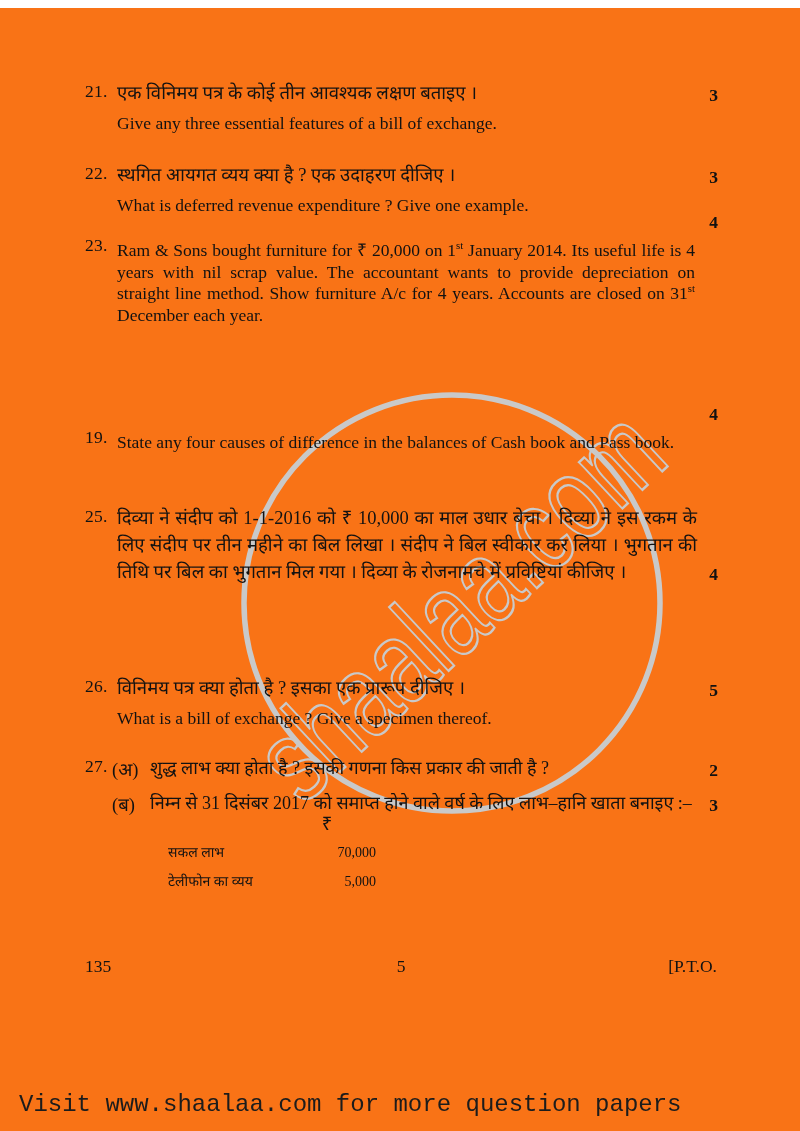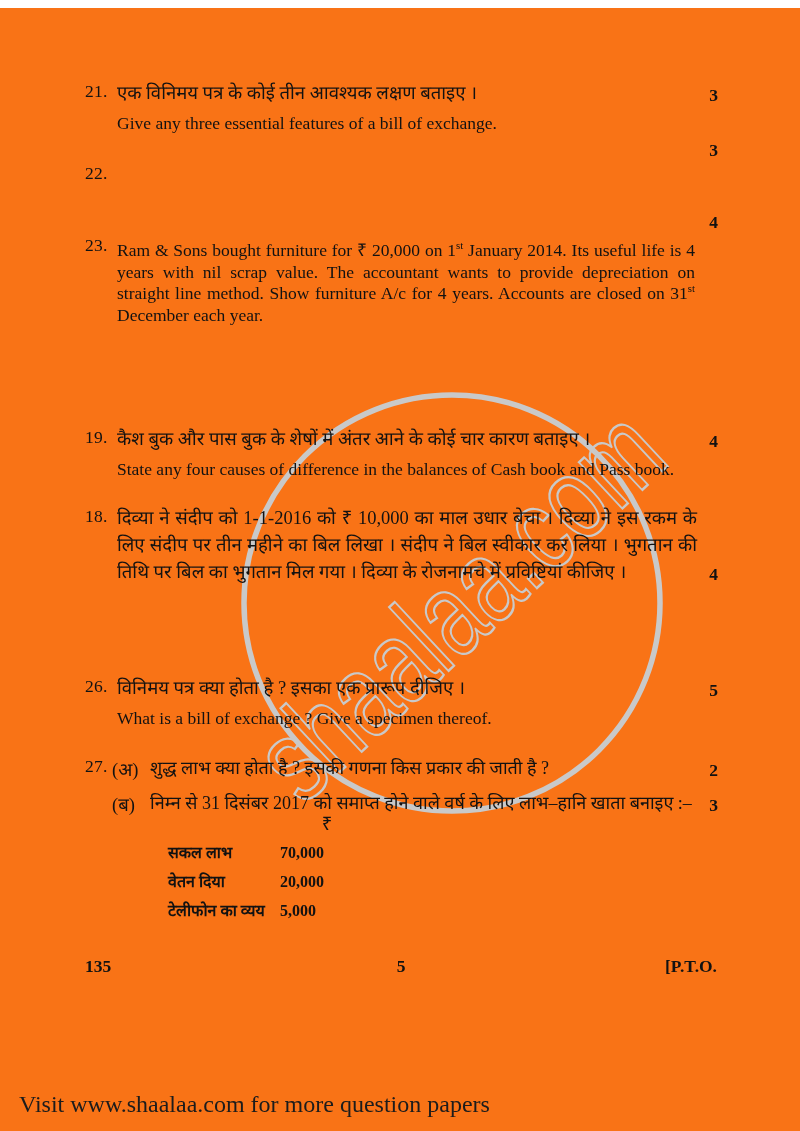--- a/index.html
+++ b/index.html
@@ -29,33 +29,33 @@
   }
   .justify { text-align:justify; }
 
   
   .subnum { position:absolute; left:27px; top:1px; font-size:18.5px; }
   .sub-hindi { margin-left:65px; width:545px; font-size:18px; line-height:27px; }
   .subrow + .subrow { margin-top:8px; }
 
   
   .rupee-head { position:absolute; left:282px; top:802px; width:90px; text-align:center; font-size:18.5px; }
-  .ptable { position:absolute; left:168px; top:830px; width:208px; font-size:16px;font-weight:bold; }
+  .ptable { position:absolute; left:168px; top:830px; width:208px; font-size:14px; }
   .prow { display:flex; justify-content:space-between; height:29px; line-height:29px; }
-  .prow .amt { width:96px; text-align:left; }
+  .prow .amt { width:96px; text-align:right; }
 
   
-  .pfooter { position:absolute; top:948px; left:85px; right:83px; height:22px; font-weight:bold; font-size:17.5px; }
+  .pfooter { position:absolute; top:948px; left:85px; right:83px; height:22px; font-weight:normal; font-size:17.5px; }
   .pfooter .pf-c { position:absolute; left:0; right:0; text-align:center; }
   .pfooter .pf-r { position:absolute; right:0; }
 
   
   .site-footer {
     position:absolute; left:19px; top:1083px;
-    font-family:Liberation Serif, serif; font-size:24px; color:#1c1c1c;
+    font-family:Liberation Mono, monospace; font-size:24px; color:#1c1c1c;
   }
   sup { font-size:0.62em; vertical-align:super; line-height:0; }
 </style>
 </head>
 <body>
 
 <div class="page">
 
   <svg class="watermark" width="800" height="1131" viewBox="0 0 800 1131" aria-hidden="true">
     <circle cx="452" cy="595" r="208" fill="none" stroke="#c9c9c9" stroke-width="5.5"></circle>
@@ -69,44 +69,45 @@
         <span class="qnum">21.</span>
         <div class="hindi" lang="hi">एक विनिमय पत्र के कोई तीन आवश्यक लक्षण बताइए ।</div>
         <span class="marks">3</span>
       </div>
       <div class="english">Give any three essential features of a bill of exchange.</div>
     </div>
 
     <div class="q" style="top:154px">
       <div class="hindi-wrap">
         <span class="qnum">22.</span>
+        <div class="hindi" lang="hi">स्थगित आयगत व्यय क्या है ? एक उदाहरण दीजिए ।</div>
         <span class="marks">3</span>
       </div>
+      <div class="english">What is deferred revenue expenditure ? Give one example.</div>
     </div>
 
     <div class="q" style="top:226px">
       <div class="hindi-wrap">
         <span class="qnum">23.</span>
         <span class="marks">4</span>
       </div>
       <div class="english justify">Ram &amp; Sons bought furniture for ₹ 20,000 on 1<sup>st</sup> January 2014. Its useful life is 4 years with nil scrap value. The accountant wants to provide depreciation on straight line method. Show furniture A/c for 4 years. Accounts are closed on 31<sup>st</sup> December each year.</div>
     </div>
 
     <div class="q" style="top:418px">
       <div class="hindi-wrap">
         <span class="qnum">19.</span>
-        <div class="hindi" lang="hi">कैश बुक और पास बुक के शेषों में अंतर आने के कोई चार कारण बताइए ।</div>
         <span class="marks">4</span>
       </div>
       <div class="english">State any four causes of difference in the balances of Cash book and Pass book.</div>
     </div>
 
     <div class="q" style="top:497px">
       <div class="hindi-wrap">
-        <span class="qnum">18.</span>
+        <span class="qnum">25.</span>
         <div class="hindi" lang="hi">दिव्या ने संदीप को 1-1-2016 को ₹ 10,000 का माल उधार बेचा । दिव्या ने इस रकम के लिए संदीप पर तीन महीने का बिल लिखा । संदीप ने बिल स्वीकार कर लिया । भुगतान की तिथि पर बिल का भुगतान मिल गया । दिव्या के रोजनामचे में प्रविष्टियां कीजिए ।</div>
         <span class="marks">4</span>
       </div>
     </div>
 
     <div class="q" style="top:667px">
       <div class="hindi-wrap">
         <span class="qnum">26.</span>
         <div class="hindi" lang="hi">विनिमय पत्र क्या होता है ? इसका एक प्रारूप दीजिए ।</div>
         <span class="marks">5</span>
@@ -129,24 +130,20 @@
     </div>
 
     <div class="rupee-head">₹</div>
 
     <div class="ptable">
       <div class="prow">
         <span class="lbl" lang="hi">सकल लाभ</span>
         <span class="amt">70,000</span>
       </div>
       <div class="prow">
-        <span class="lbl" lang="hi">वेतन दिया</span>
-        <span class="amt">20,000</span>
-      </div>
-      <div class="prow">
         <span class="lbl" lang="hi">टेलीफोन का व्यय</span>
         <span class="amt">5,000</span>
       </div>
     </div>
 
     <div class="pfooter">
       <span class="pf-l">135</span>
       <span class="pf-c">5</span>
       <span class="pf-r">[P.T.O.</span>
     </div>

